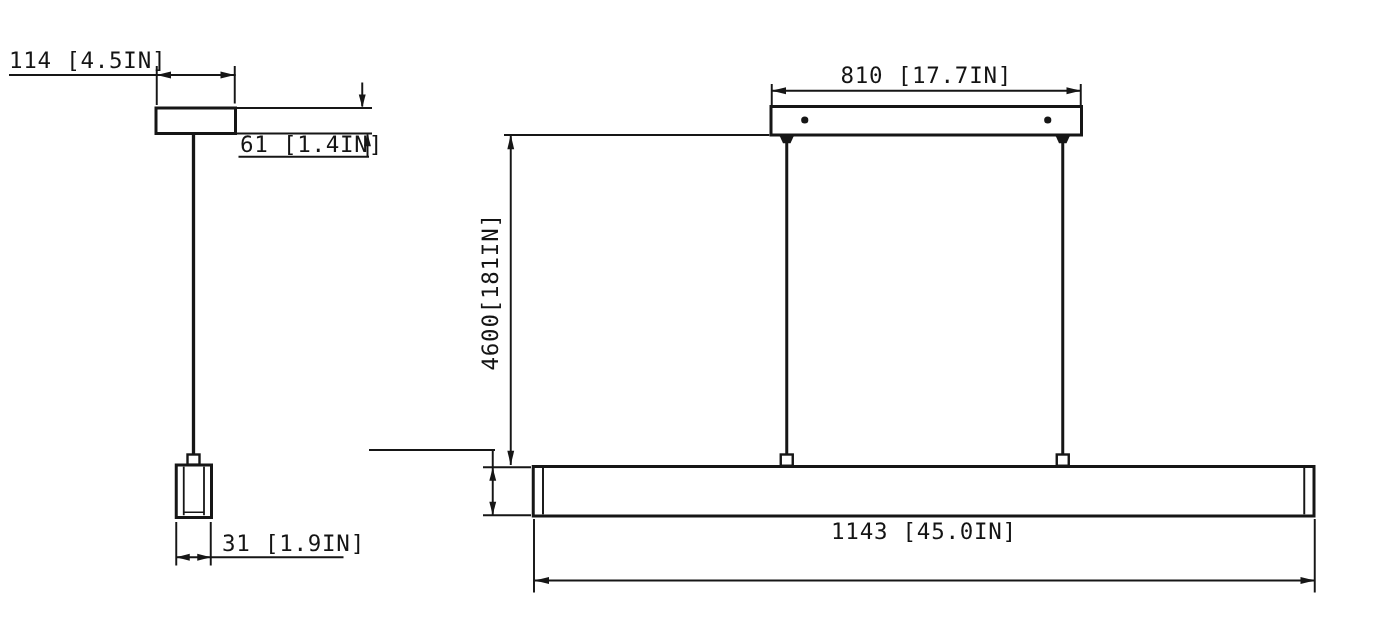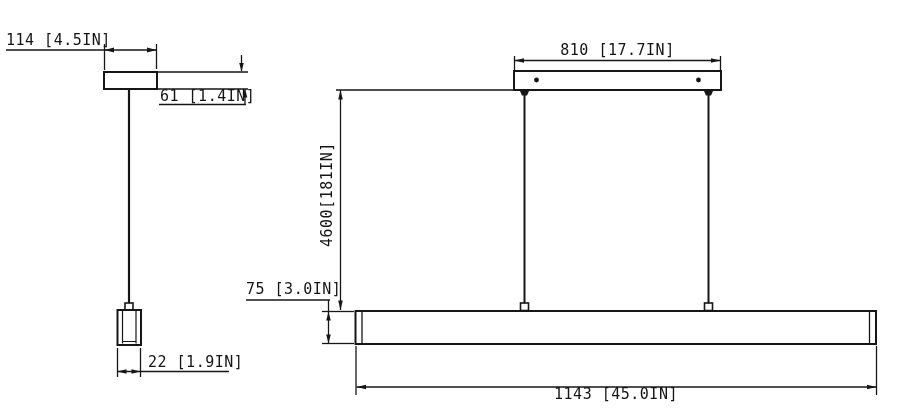--- a/index.html
+++ b/index.html
@@ -129,23 +129,22 @@
       <line x1="356.5" y1="387" x2="876.5" y2="387"></line>
       <polygon points="356.5,387 366,384.7 366,389.3" fill="#161616" stroke="none"></polygon>
       <polygon points="876.5,387 867,384.7 867,389.3" fill="#161616" stroke="none"></polygon>
     </g>
   </svg>
 
   <div class="dim-label" style="left:6px; top:32px;">114 [4.5IN]</div>
 
   <div class="dim-label" style="left:160px; top:88px;">61 [1.4IN]</div>
 
-  <div class="dim-label" style="left:148px; top:354px;">22 [1.9IN]</div>
+  <div class="dim-label" style="left:148px; top:354px;">31 [1.9IN]</div>
 
   <div class="dim-label centered" style="left:514px; top:42px; width:207px;">810 [17.7IN]</div>
 
   <div class="dim-label rotated" style="left:278px; top:188px;">4600[181IN]</div>
 
-  <div class="dim-label" style="left:246px; top:281px;">75 [3.0IN]</div>
 
-  <div class="dim-label centered" style="left:356px; top:386px; width:520px;">1143 [45.0IN]</div>
+  <div class="dim-label centered" style="left:356px; top:346px; width:520px;">1143 [45.0IN]</div>
 
 </div>
 
 </body></html>

